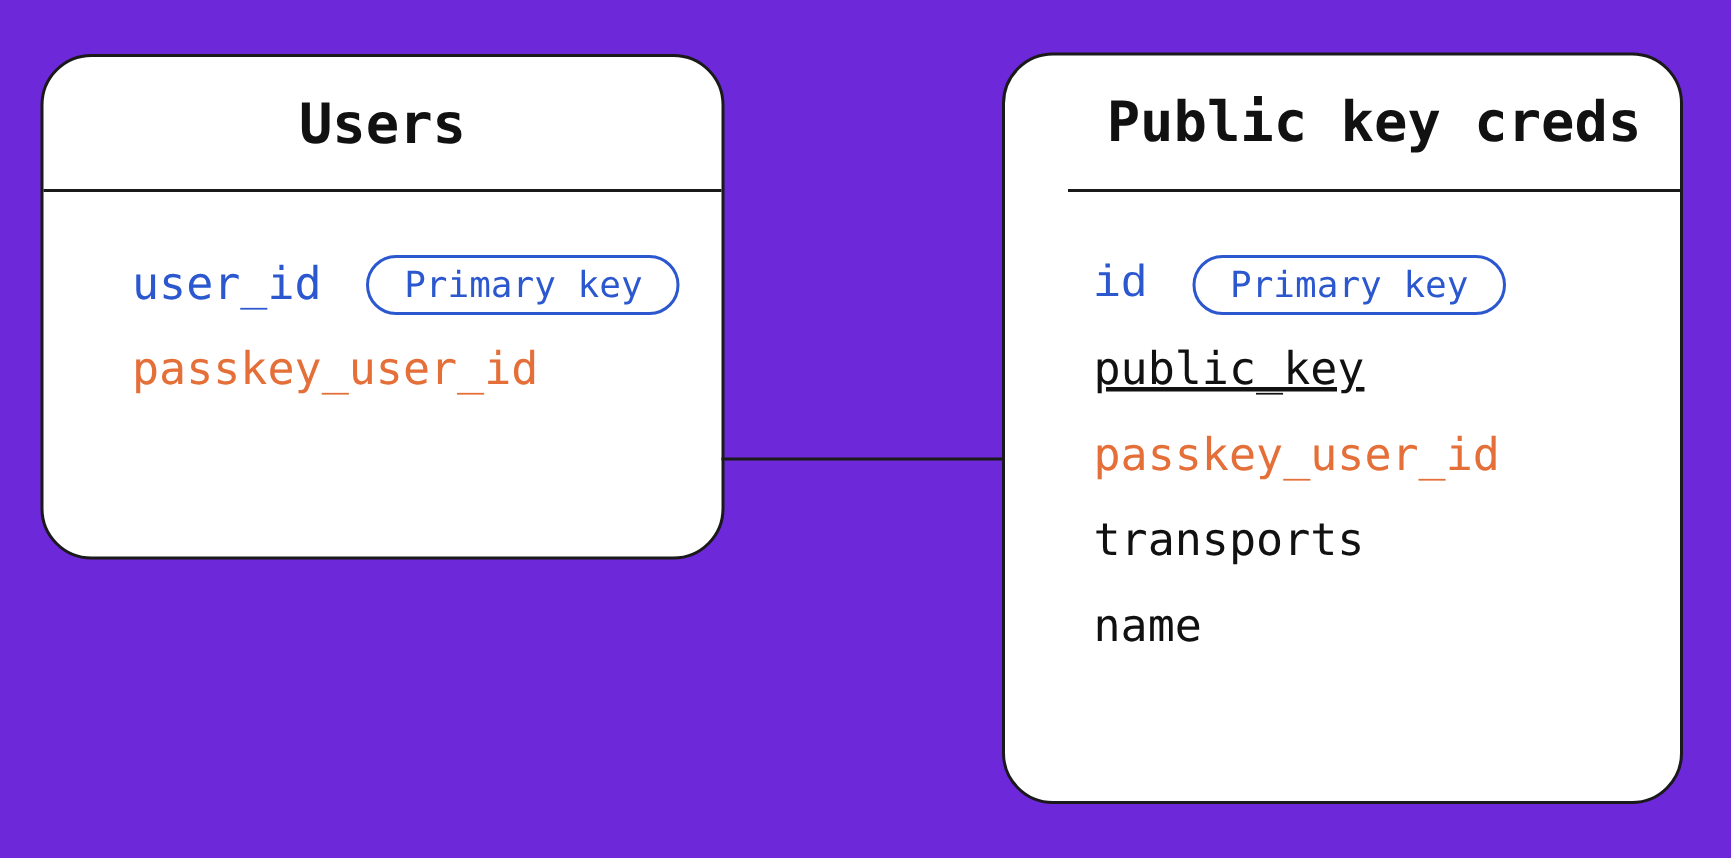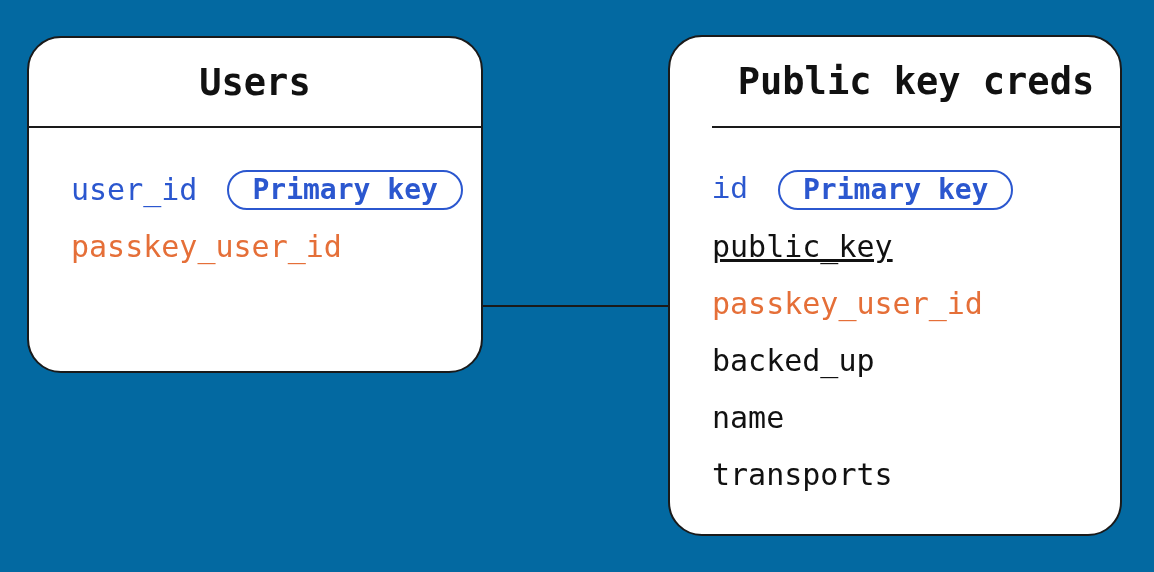--- a/index.html
+++ b/index.html
@@ -4,21 +4,21 @@
 <style>
   html, body {
     margin: 0;
     padding: 0;
     background: #ffffff;
   }
   .canvas {
     position: relative;
     width: 1154px;
     height: 572px;
-    background: #0369a1;
+    background: #6d28d9;
     font-family: "DejaVu Sans Mono", "Liberation Mono", monospace;
     overflow: hidden;
   }
   .table-box {
     position: absolute;
     background: #ffffff;
     border: 2px solid #1a1a1a;
     border-radius: 34px;
     box-sizing: border-box;
   }
@@ -45,20 +45,21 @@
   .pkc .table-header { height: 91px; margin-left: 42px; }
   .table-title {
     font-size: 37px;
     font-weight: bold;
     color: #111111;
     letter-spacing: 0px;
     white-space: nowrap;
   }
   .table-fields {
     padding: 33px 0 0 42px;
+    margin-left: 17px;
   }
   .field-row {
     height: 57px;
     display: flex;
     align-items: center;
     white-space: nowrap;
   }
   .field-name {
     font-size: 30px;
     letter-spacing: 0px;
@@ -66,22 +67,22 @@
   .badge {
     display: inline-flex;
     align-items: center;
     justify-content: center;
     margin-left: 30px;
     height: 40px;
     padding: 0 23px;
     border-width: 2px;
     border-style: solid;
     border-radius: 22px;
-    font-size: 28px;
-    font-weight: bold;
+    font-size: 24px;
+    font-weight: normal;
     box-sizing: border-box;
     white-space: nowrap;
   }
   .connector {
     position: absolute;
     left: 481px;
     top: 305px;
     width: 188px;
     height: 2px;
     background: #1a1a1a;
@@ -118,24 +119,21 @@
           <span class="field-name" style="color: rgb(43, 87, 207); font-family: Liberation Mono, monospace;">id</span>
           <span class="badge" style="color: rgb(43, 87, 207); border-color: rgb(43, 87, 207);">Primary key</span>
         </div>
         <div class="field-row">
           <span class="field-name" style="color: rgb(17, 17, 17); text-decoration: underline;">public_key</span>
         </div>
         <div class="field-row">
           <span class="field-name" style="color: rgb(229, 111, 56);">passkey_user_id</span>
         </div>
         <div class="field-row">
-          <span class="field-name" style="color: rgb(17, 17, 17);">backed_up</span>
+          <span class="field-name" style="color: rgb(17, 17, 17);">transports</span>
         </div>
         <div class="field-row">
           <span class="field-name" style="color: rgb(17, 17, 17);">name</span>
-        </div>
-        <div class="field-row">
-          <span class="field-name" style="color: rgb(17, 17, 17);">transports</span>
         </div>
       </div>
   </div>
 
 </div>
 
 </body></html>

